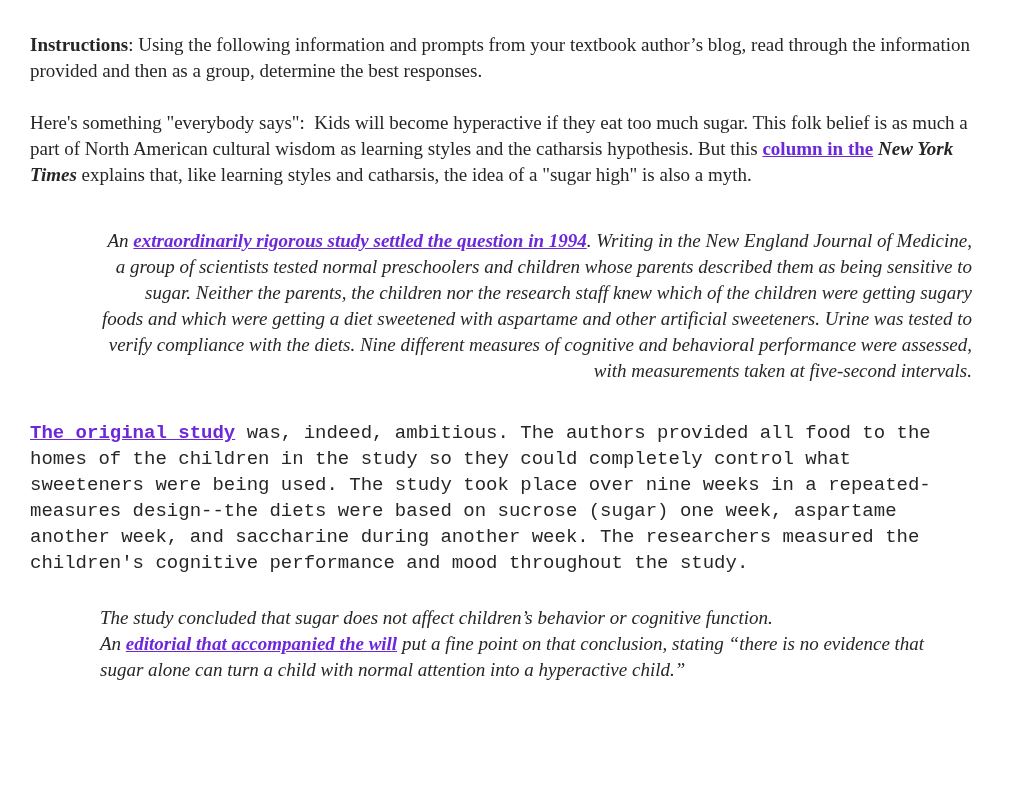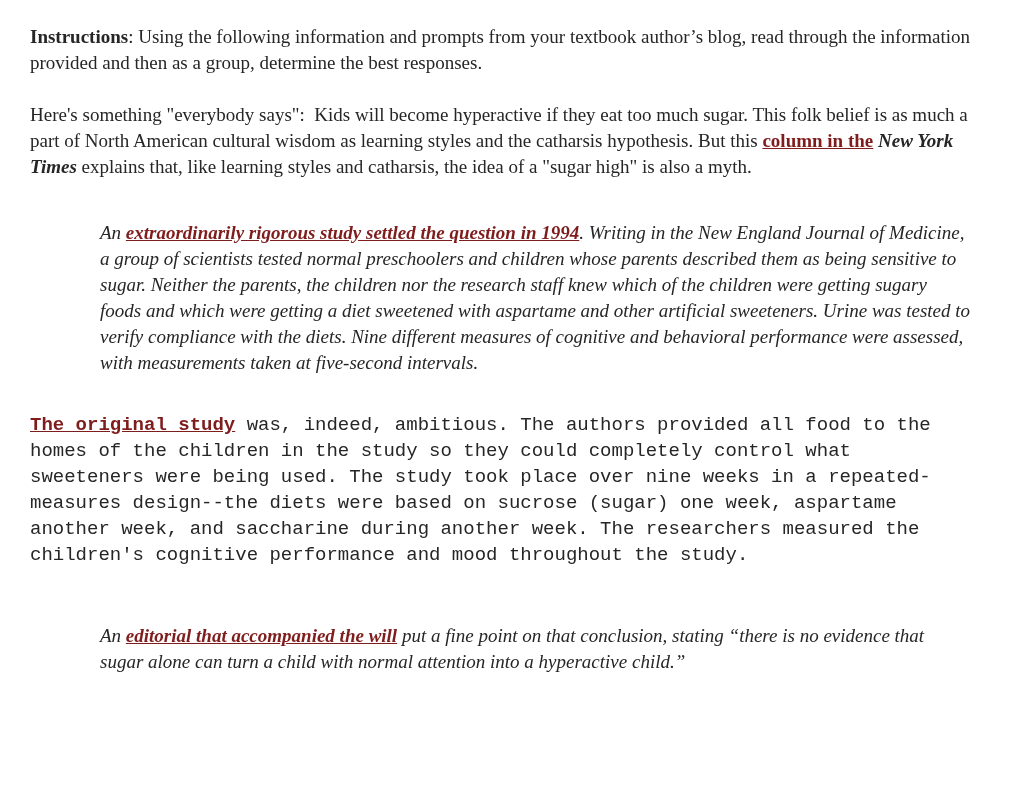--- a/index.html
+++ b/index.html
@@ -11,45 +11,46 @@
     width: 1024px;
     height: 810px;
     overflow: hidden;
     font-family: "Liberation Serif", "DejaVu Serif", serif;
     font-size: 19px;
     line-height: 26px;
     color: #262626;
   }
   .page {
     padding: 24px 52px 0 30px;
+    margin-top: 8px;
   }
   p, blockquote {
     margin: 0;
     padding: 0;
   }
   blockquote {
     margin-left: 70px;
     font-style: italic;
   }
   .p1 { margin-bottom: 26px; }
   .p2 { margin-bottom: 40px; }
   .p3 { margin-bottom: 39px; }
-  .bq1 { margin-bottom: 36px; }
+  .bq1 { margin-bottom: 36px; text-align: right; }
   .p4 { margin-bottom: 29px; font-family: Liberation Mono, monospace; }
   .lead { font-weight: bold; }
   .bi { font-weight: bold; font-style: italic; }
   a.doclink {
-    color: #7f1d1d;
+    color: #6d28d9;
     font-weight: bold;
     text-decoration: underline;
     cursor: pointer;
   }
 </style>
 </head>
 <body>
 
 <div class="page">
     <p class="p1"><strong class="lead">Instructions</strong><span>: Using the following information and prompts from your textbook author’s blog, read through the information provided and then as a group, determine the best responses.</span></p>
     <p class="p2"><span>Here's something "everybody says": &nbsp;Kids will become hyperactive if they eat too much sugar. This folk belief is as much a part of North American cultural wisdom as learning styles and the catharsis hypothesis. But this </span><a href="#" class="doclink">column in the</a><span class="bi"> New York Times</span><span> explains that, like learning styles and catharsis, the idea of a "sugar high" is also a myth.</span></p>
     <blockquote class="bq1"><span>An </span><a href="#" class="doclink">extraordinarily rigorous study settled the question in 1994</a><span>. Writing in the New England Journal of Medicine, a group of scientists tested normal preschoolers and children whose parents described them as being sensitive to sugar. Neither the parents, the children nor the research staff knew which of the children were getting sugary foods and which were getting a diet sweetened with aspartame and other artificial sweeteners. Urine was tested to verify compliance with the diets. Nine different measures of cognitive and behavioral performance were assessed, with measurements taken at five-second intervals.</span></blockquote>
     <p class="p4"><a href="#" class="doclink">The original study</a><span> was, indeed, ambitious. The authors provided all food to the homes of the children in the study so they could completely control what sweeteners were being used. The study took place over nine weeks in a repeated-measures design--the diets were based on sucrose (sugar) one week, aspartame another week, and saccharine during another week. The researchers measured the children's cognitive performance and mood throughout the study.</span></p>
-    <blockquote class="bq2"><br><span>An </span><a href="#" class="doclink">editorial that accompanied the will</a><span> put a fine point on that conclusion, stating “there is no evidence that sugar alone can turn a child with normal attention into a hyperactive child.”</span></blockquote>
+    <blockquote class="bq2"><span>The study concluded that sugar does not affect children’s behavior or cognitive function.</span><br><span>An </span><a href="#" class="doclink">editorial that accompanied the will</a><span> put a fine point on that conclusion, stating “there is no evidence that sugar alone can turn a child with normal attention into a hyperactive child.”</span></blockquote>
   </div>
 
 </body></html>

